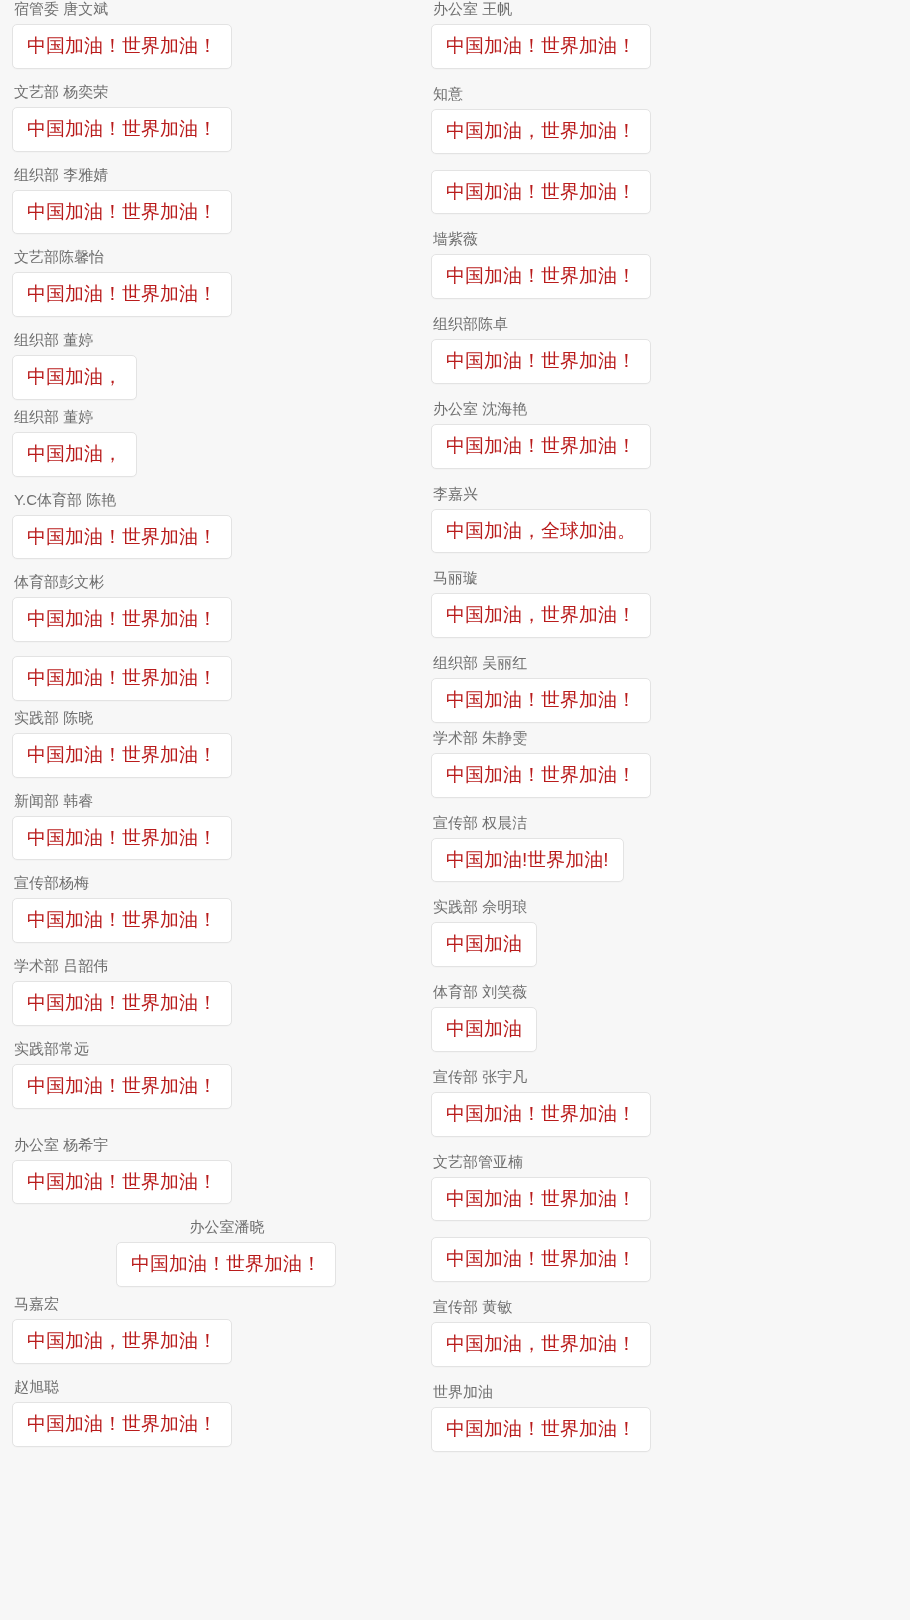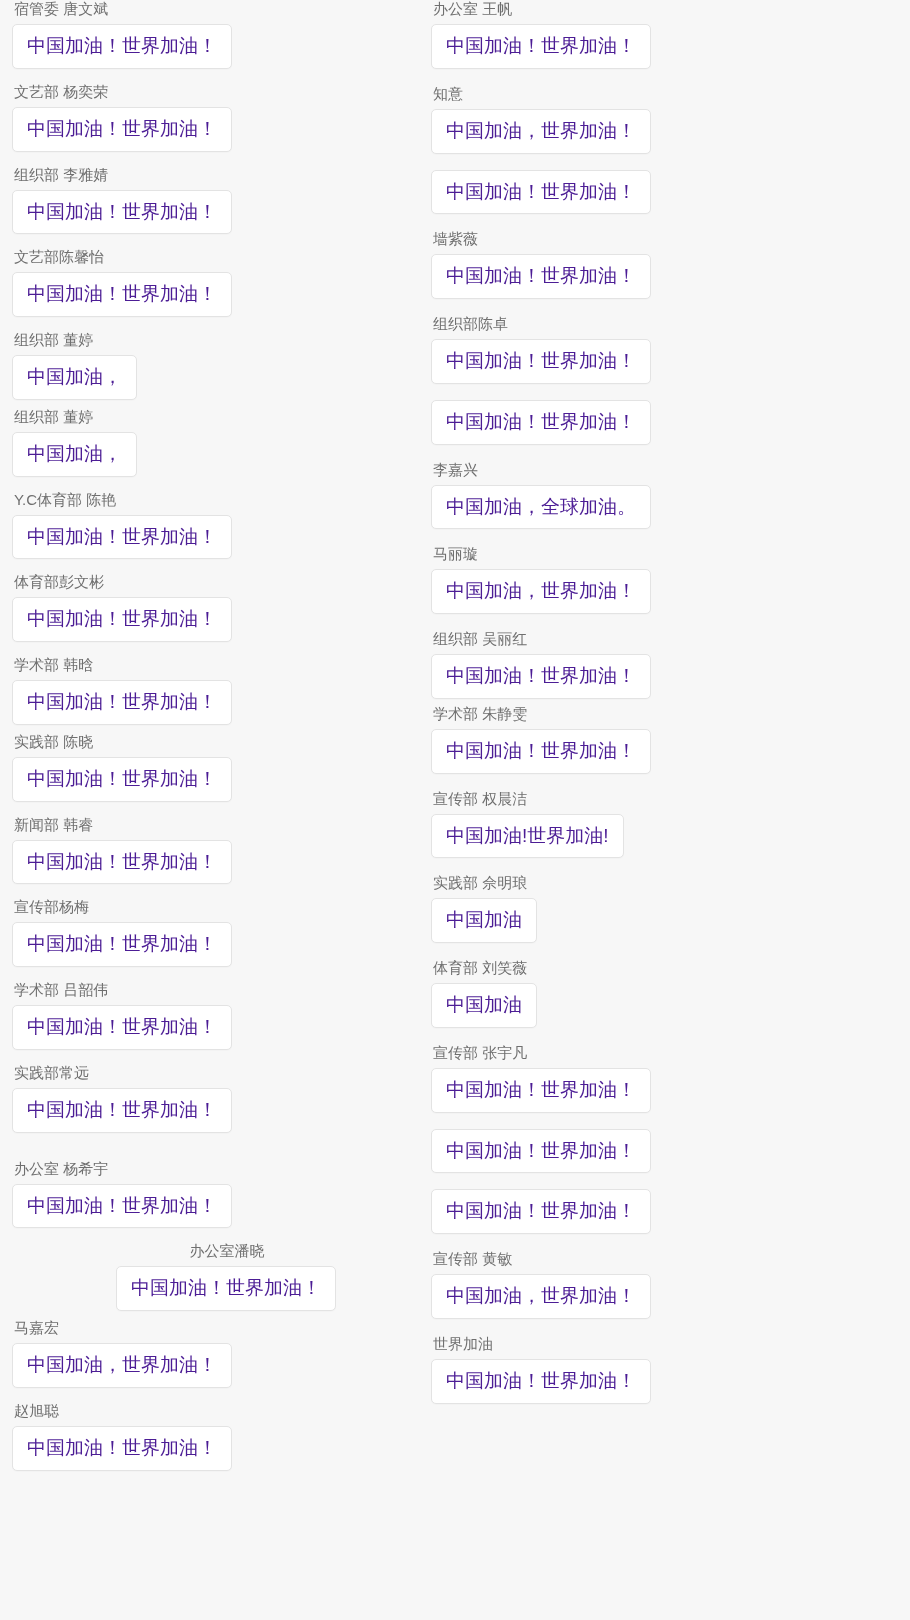--- a/index.html
+++ b/index.html
@@ -37,65 +37,65 @@
     color: #6f6f6f;
     line-height: 1.2;
     padding: 0 0 6px 2px;
     white-space: nowrap;
   }
   .bubble {
     display: inline-block;
     background: #ffffff;
     border: 1px solid #e3e3e3;
     border-radius: 5px;
-    color: #4c1d95;
+    color: #b91c1c;
     font-size: 19px;
     line-height: 1.25;
     padding: 9px 14px 10px 14px;
     box-shadow: 0 1px 1px rgba(0,0,0,0.02);
     white-space: nowrap;
   }
 </style>
 </head>
 <body>
 
 <div class="board">
   <div class="column col-left">
       <div class="entry" style="margin-bottom: 14px;"><div class="name">宿管委  唐文斌</div><div class="bubble">中国加油！世界加油！</div></div>
       <div class="entry" style="margin-bottom: 14px;"><div class="name">文艺部 杨奕荣</div><div class="bubble">中国加油！世界加油！</div></div>
       <div class="entry" style="margin-bottom: 14px;"><div class="name">组织部 李雅婧</div><div class="bubble">中国加油！世界加油！</div></div>
       <div class="entry" style="margin-bottom: 14px;"><div class="name">文艺部陈馨怡</div><div class="bubble">中国加油！世界加油！</div></div>
       <div class="entry" style="margin-bottom: 8px;"><div class="name">组织部 董婷</div><div class="bubble">中国加油，</div></div>
       <div class="entry" style="margin-bottom: 14px;"><div class="name">组织部 董婷</div><div class="bubble">中国加油，</div></div>
       <div class="entry" style="margin-bottom: 14px;"><div class="name">Y.C体育部 陈艳</div><div class="bubble">中国加油！世界加油！</div></div>
       <div class="entry" style="margin-bottom: 14px;"><div class="name">体育部彭文彬</div><div class="bubble">中国加油！世界加油！</div></div>
-      <div class="entry" style="margin-bottom: 8px;"><div class="name">学术部 韩晗</div><div class="bubble">中国加油！世界加油！</div></div>
+      <div class="entry" style="margin-bottom: 8px;"><div class="bubble">中国加油！世界加油！</div></div>
       <div class="entry" style="margin-bottom: 14px;"><div class="name">实践部  陈晓</div><div class="bubble">中国加油！世界加油！</div></div>
       <div class="entry" style="margin-bottom: 14px;"><div class="name">新闻部 韩睿</div><div class="bubble">中国加油！世界加油！</div></div>
       <div class="entry" style="margin-bottom: 14px;"><div class="name">宣传部杨梅</div><div class="bubble">中国加油！世界加油！</div></div>
       <div class="entry" style="margin-bottom: 14px;"><div class="name">学术部 吕韶伟</div><div class="bubble">中国加油！世界加油！</div></div>
       <div class="entry" style="margin-bottom: 14px;"><div class="name">实践部常远</div><div class="bubble">中国加油！世界加油！</div></div>
       <div class="entry" style="margin-bottom: 14px; margin-top: 27px;"><div class="name">办公室 杨希宇</div><div class="bubble">中国加油！世界加油！</div></div>
       <div class="entry" style="margin-bottom: 8px; text-align: center;"><div class="name">办公室潘晓</div><div class="bubble">中国加油！世界加油！</div></div>
       <div class="entry" style="margin-bottom: 14px;"><div class="name">马嘉宏</div><div class="bubble">中国加油，世界加油！</div></div>
       <div class="entry" style="margin-bottom: 14px;"><div class="name">赵旭聪</div><div class="bubble">中国加油！世界加油！</div></div>
     </div>
   <div class="column col-right">
       <div class="entry" style="margin-bottom: 16px;"><div class="name">办公室 王帆</div><div class="bubble">中国加油！世界加油！</div></div>
       <div class="entry" style="margin-bottom: 16px;"><div class="name">知意</div><div class="bubble">中国加油，世界加油！</div></div>
       <div class="entry" style="margin-bottom: 16px;"><div class="bubble">中国加油！世界加油！</div></div>
       <div class="entry" style="margin-bottom: 16px;"><div class="name">墙紫薇</div><div class="bubble">中国加油！世界加油！</div></div>
       <div class="entry" style="margin-bottom: 16px;"><div class="name">组织部陈卓</div><div class="bubble">中国加油！世界加油！</div></div>
-      <div class="entry" style="margin-bottom: 16px;"><div class="bubble">中国加油！世界加油！</div></div>
+      <div class="entry" style="margin-bottom: 16px;"><div class="name">办公室 沈海艳</div><div class="bubble">中国加油！世界加油！</div></div>
       <div class="entry" style="margin-bottom: 16px;"><div class="name">李嘉兴</div><div class="bubble">中国加油，全球加油。</div></div>
       <div class="entry" style="margin-bottom: 16px;"><div class="name">马丽璇</div><div class="bubble">中国加油，世界加油！</div></div>
       <div class="entry" style="margin-bottom: 6px;"><div class="name">组织部 吴丽红</div><div class="bubble">中国加油！世界加油！</div></div>
       <div class="entry" style="margin-bottom: 16px;"><div class="name">学术部 朱静雯</div><div class="bubble">中国加油！世界加油！</div></div>
       <div class="entry" style="margin-bottom: 16px;"><div class="name">宣传部 权晨洁</div><div class="bubble">中国加油!世界加油!</div></div>
       <div class="entry" style="margin-bottom: 16px;"><div class="name">实践部 佘明琅</div><div class="bubble">中国加油</div></div>
       <div class="entry" style="margin-bottom: 16px;"><div class="name">体育部 刘笑薇</div><div class="bubble">中国加油</div></div>
       <div class="entry" style="margin-bottom: 16px;"><div class="name">宣传部 张宇凡</div><div class="bubble">中国加油！世界加油！</div></div>
-      <div class="entry" style="margin-bottom: 16px;"><div class="bubble">中国加油！世界加油！</div></div>
+      <div class="entry" style="margin-bottom: 16px;"><div class="name">文艺部管亚楠</div><div class="bubble">中国加油！世界加油！</div></div>
       <div class="entry" style="margin-bottom: 16px;"><div class="bubble">中国加油！世界加油！</div></div>
       <div class="entry" style="margin-bottom: 16px;"><div class="name">宣传部 黄敏</div><div class="bubble">中国加油，世界加油！</div></div>
       <div class="entry" style="margin-bottom: 16px;"><div class="name">世界加油</div><div class="bubble">中国加油！世界加油！</div></div>
     </div>
 </div>
 
 </body></html>

